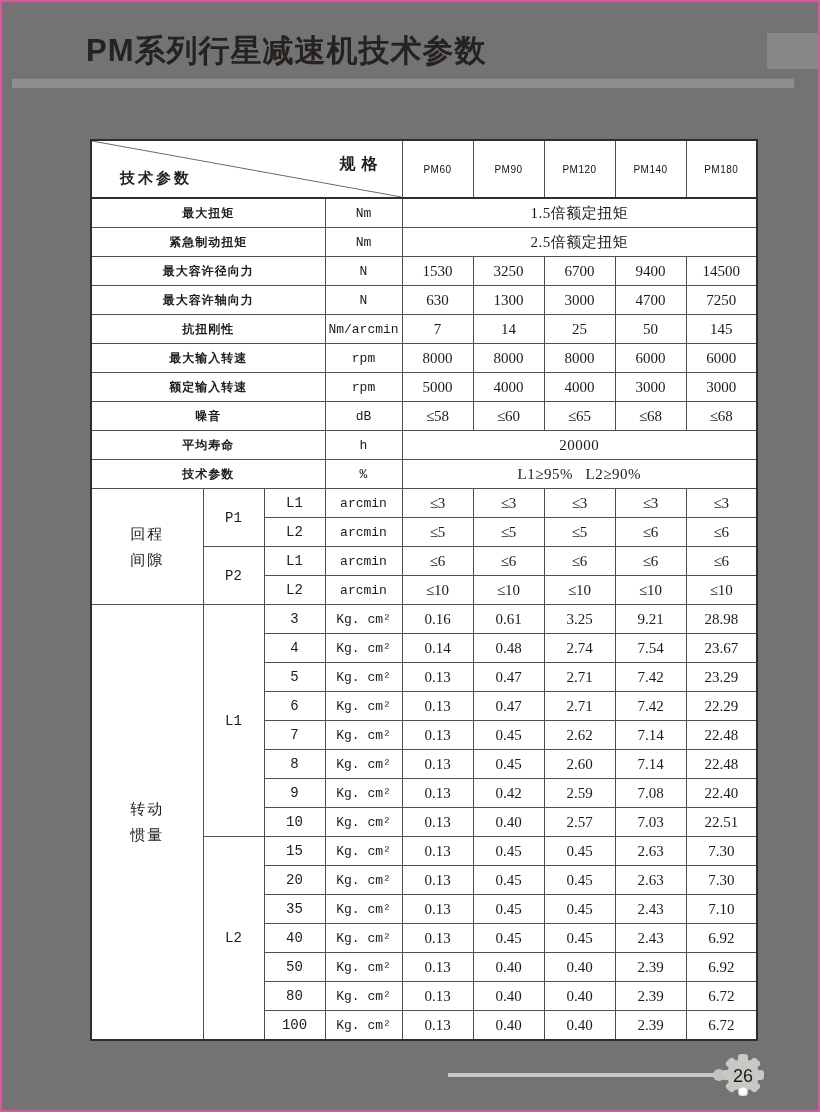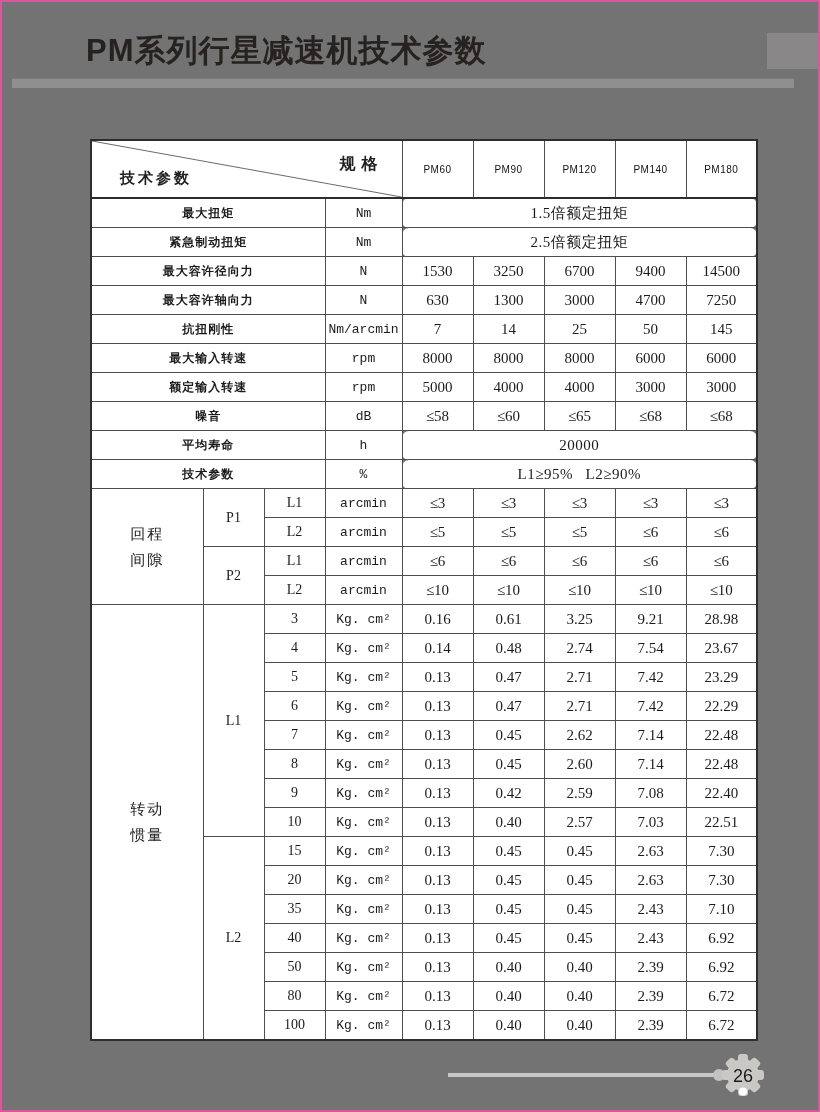--- a/index.html
+++ b/index.html
@@ -43,25 +43,25 @@
     letter-spacing:3px; color:#1f1f1f;
   }
   .model-cell{font-size:10px; letter-spacing:0.5px; color:#111; font-weight:400;}
   .row-shaded td{background:var(--row-shade,#d6d3cb);}
   td.cell-white{background:#fff;}
   .label-cell{
     font-weight:700; font-size:12px; padding-right:56px; letter-spacing:1px;
   }
   .unit-cell{font-family:"Liberation Mono",monospace; font-size:13px;}
   .value-cell{font-family:"Liberation Serif",serif; font-size:15px;}
-  .span-cell{font-family:"Liberation Serif",serif; font-size:15px; white-space:pre; letter-spacing:0.5px;border-radius:7px;}
+  .span-cell{font-family:"Liberation Serif",serif; font-size:15px; white-space:pre; letter-spacing:0.5px;}
   .section-label{
     font-weight:400; font-size:15px; white-space:pre-line; line-height:26px; letter-spacing:2px;
   }
-  .group-cell,.level-cell,.ratio-cell{font-family:Liberation Serif, serif; font-size:14px;}
+  .group-cell,.level-cell,.ratio-cell{font-family:Liberation Mono, monospace; font-size:14px;}
   .footer-line{
     position:absolute; left:446px; top:1071px; width:272px; height:4px;
     background:var(--footer-gray,#c8c8c6);
   }
   .footer-dot{
     position:absolute; left:711px; top:1067px; width:12px; height:12px;
     border-radius:50%; background:#c2c2c2;
   }
   .gear{position:absolute; left:719px; top:1051px;}
 </style>

